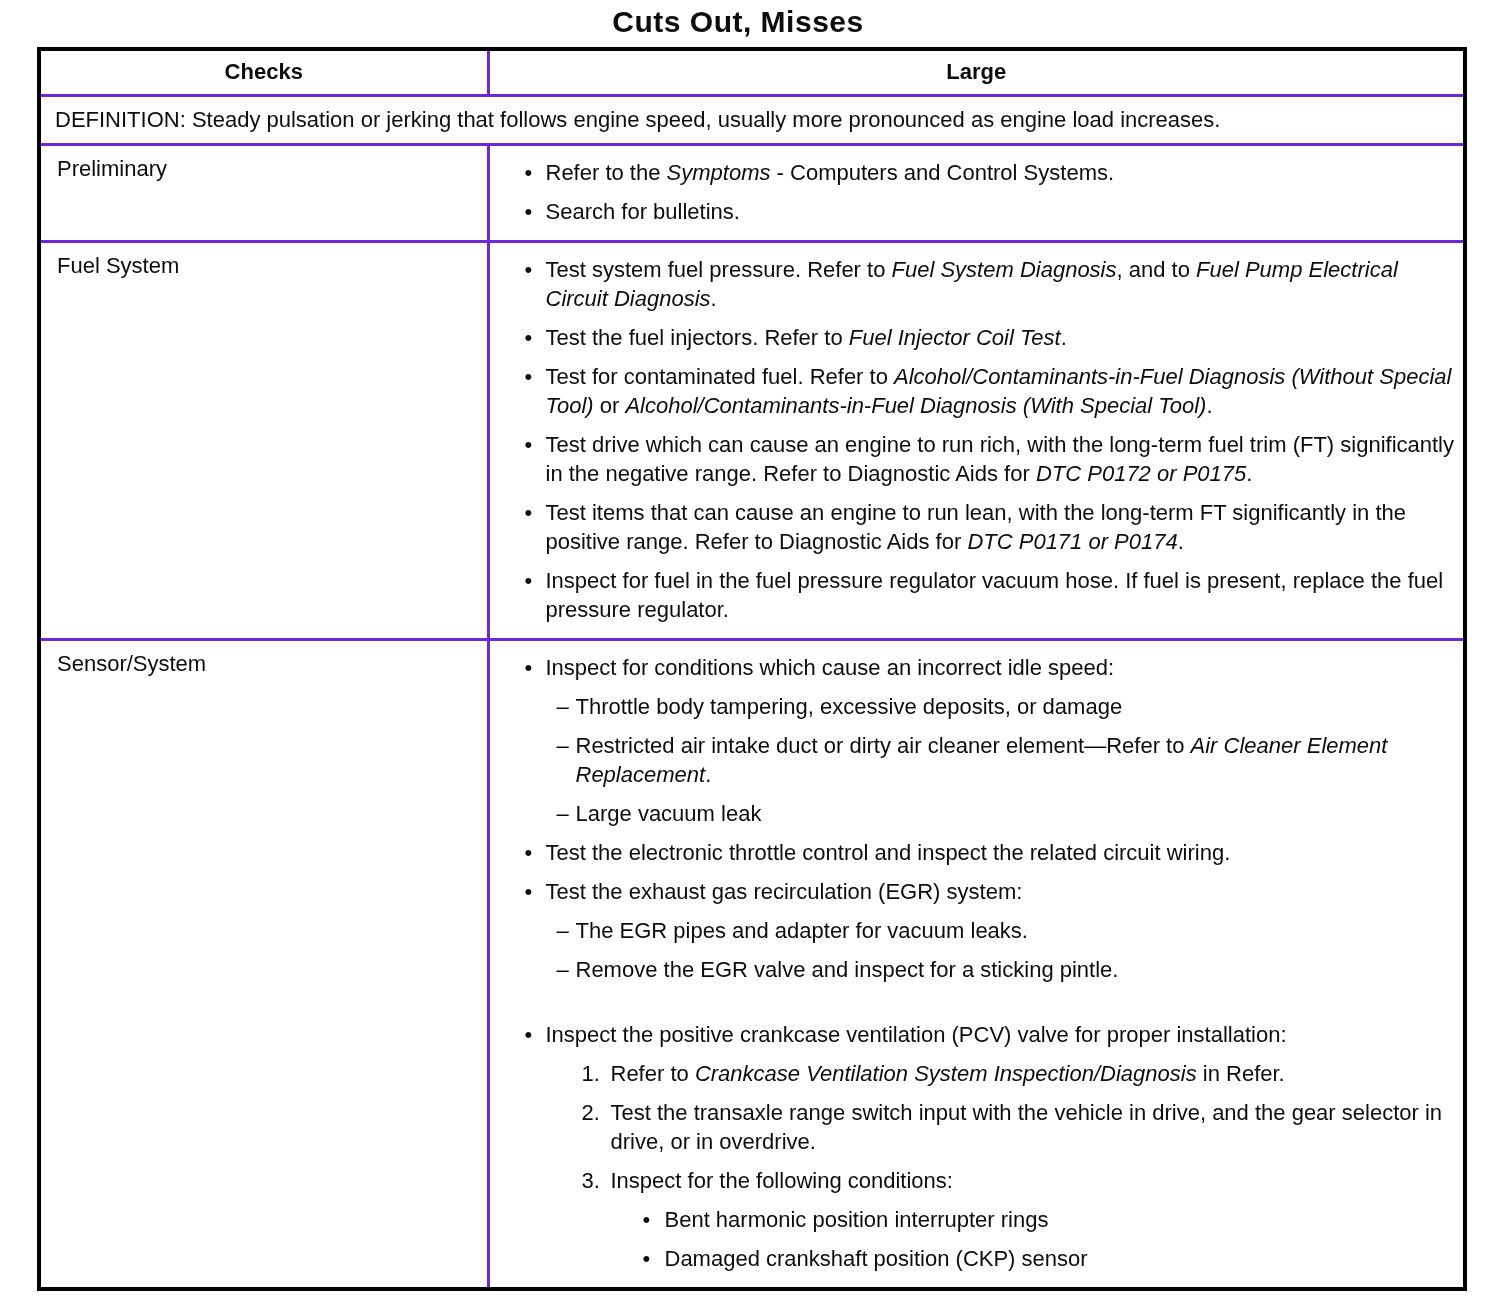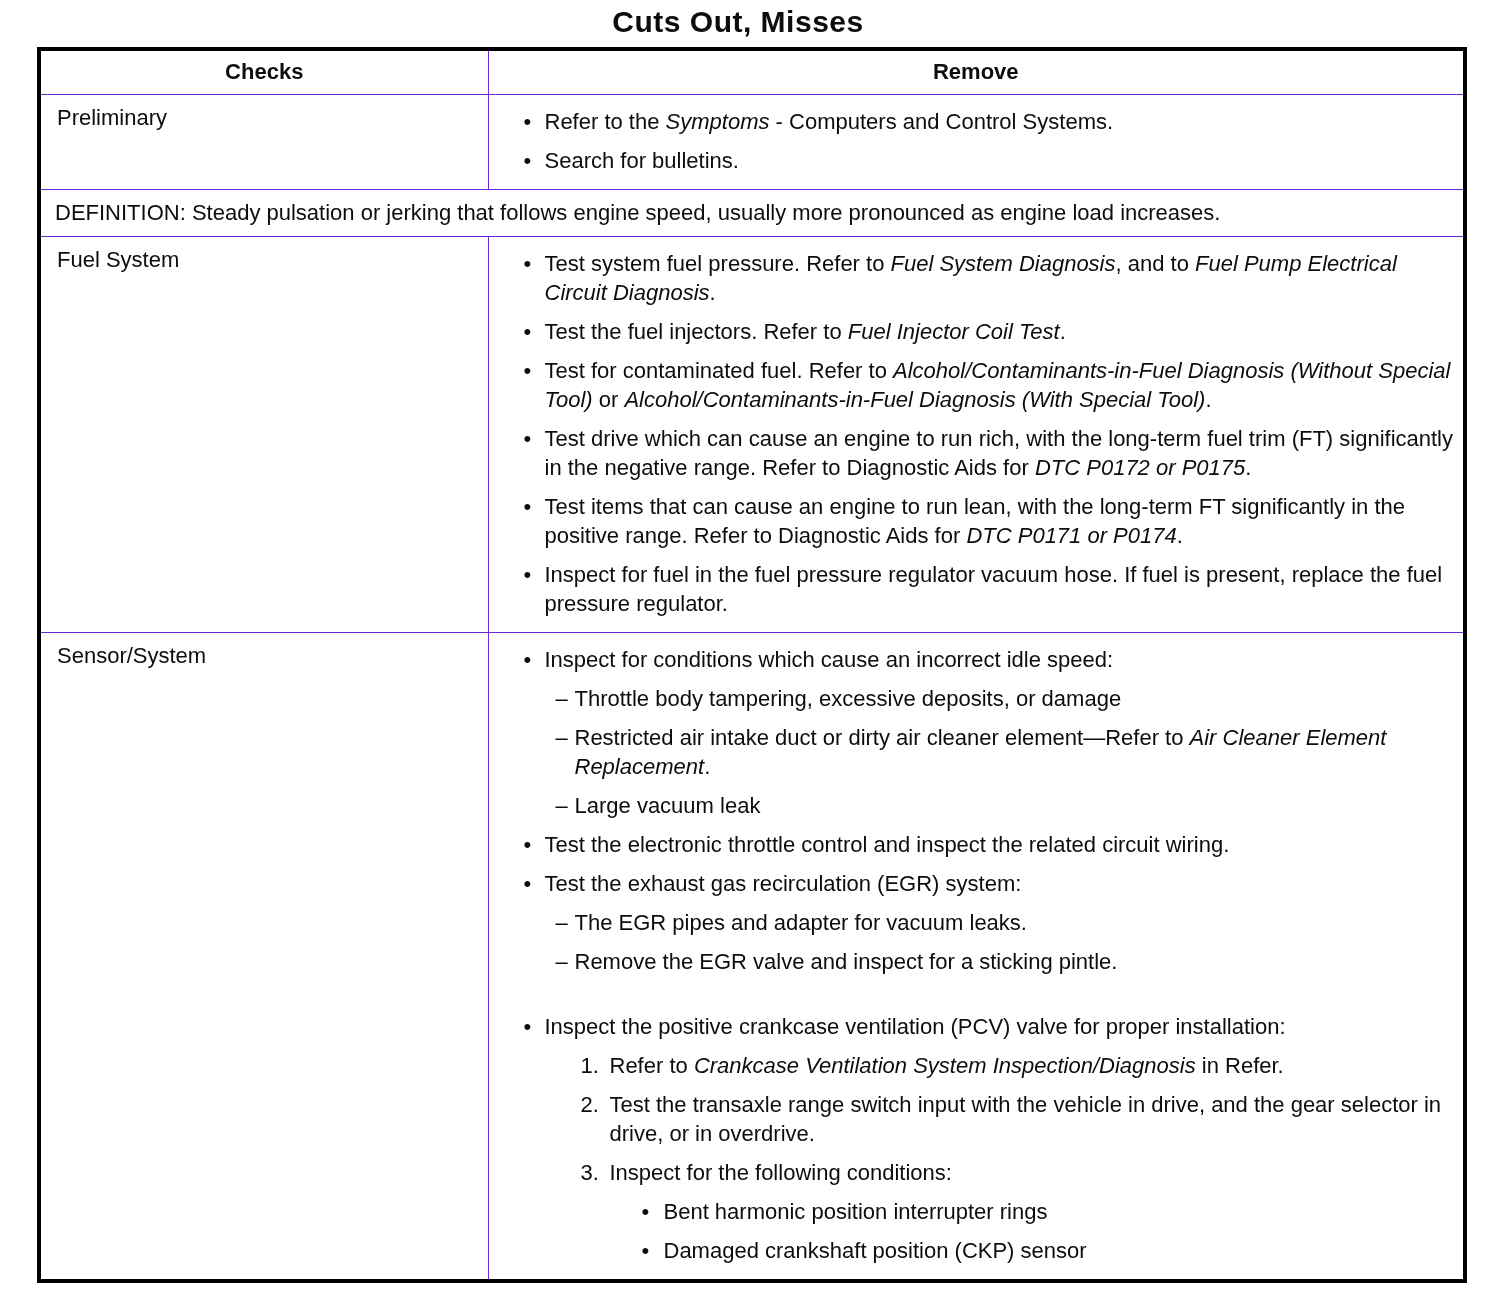--- a/index.html
+++ b/index.html
@@ -23,21 +23,21 @@
     padding-left: 16px;
   }
   table.diag {
     border-collapse: collapse;
     table-layout: fixed;
     margin-left: 37px;
     width: 1430px;
     border: 4px solid #000;
   }
   table.diag th, table.diag td {
-    border: 1px solid #6d28d9;
+    border: 3px solid #6d28d9;
     vertical-align: top;
     font-size: 22px;
   }
   col.c-checks { width: 449px; }
   th.hdr {
     font-weight: bold;
     font-size: 24px;
     text-align: center;
     padding: 8px 4px 9px 4px;
     background: #fff;
@@ -83,41 +83,41 @@
   <h1 class="doc-title">Cuts Out, Misses</h1>
 
   <table class="diag">
     <colgroup>
       <col class="c-checks">
       <col class="c-action">
     </colgroup>
     <thead>
       <tr>
         <th class="hdr">Checks</th>
-        <th class="hdr">Remove</th>
+        <th class="hdr">Large</th>
       </tr>
     </thead>
     <tbody>
       <tr>
+        <td class="definition" colspan="2">DEFINITION: Steady pulsation or jerking that follows engine speed, usually more pronounced as engine load increases.</td>
+      </tr>
+
+    <tr>
           <td class="check-cell">Preliminary</td>
           <td class="action-cell">
             <div class="item bullet">
               <span class="marker">•</span>
               <span class="txt"><span>Refer to the </span><span class="it">Symptoms</span><span> - Computers and Control Systems.</span></span>
             </div>
             <div class="item bullet">
               <span class="marker">•</span>
               <span class="txt"><span>Search for bulletins.</span></span>
             </div>
           </td>
         </tr>
-
-    <tr>
-        <td class="definition" colspan="2">DEFINITION: Steady pulsation or jerking that follows engine speed, usually more pronounced as engine load increases.</td>
-      </tr>
         <tr>
           <td class="check-cell">Fuel System</td>
           <td class="action-cell">
             <div class="item bullet">
               <span class="marker">•</span>
               <span class="txt"><span>Test system fuel pressure. Refer to </span><span class="it">Fuel System Diagnosis</span><span>, and to </span><span class="it">Fuel Pump Electrical Circuit Diagnosis</span><span>.</span></span>
             </div>
             <div class="item bullet">
               <span class="marker">•</span>
               <span class="txt"><span>Test the fuel injectors. Refer to </span><span class="it">Fuel Injector Coil Test</span><span>.</span></span>

